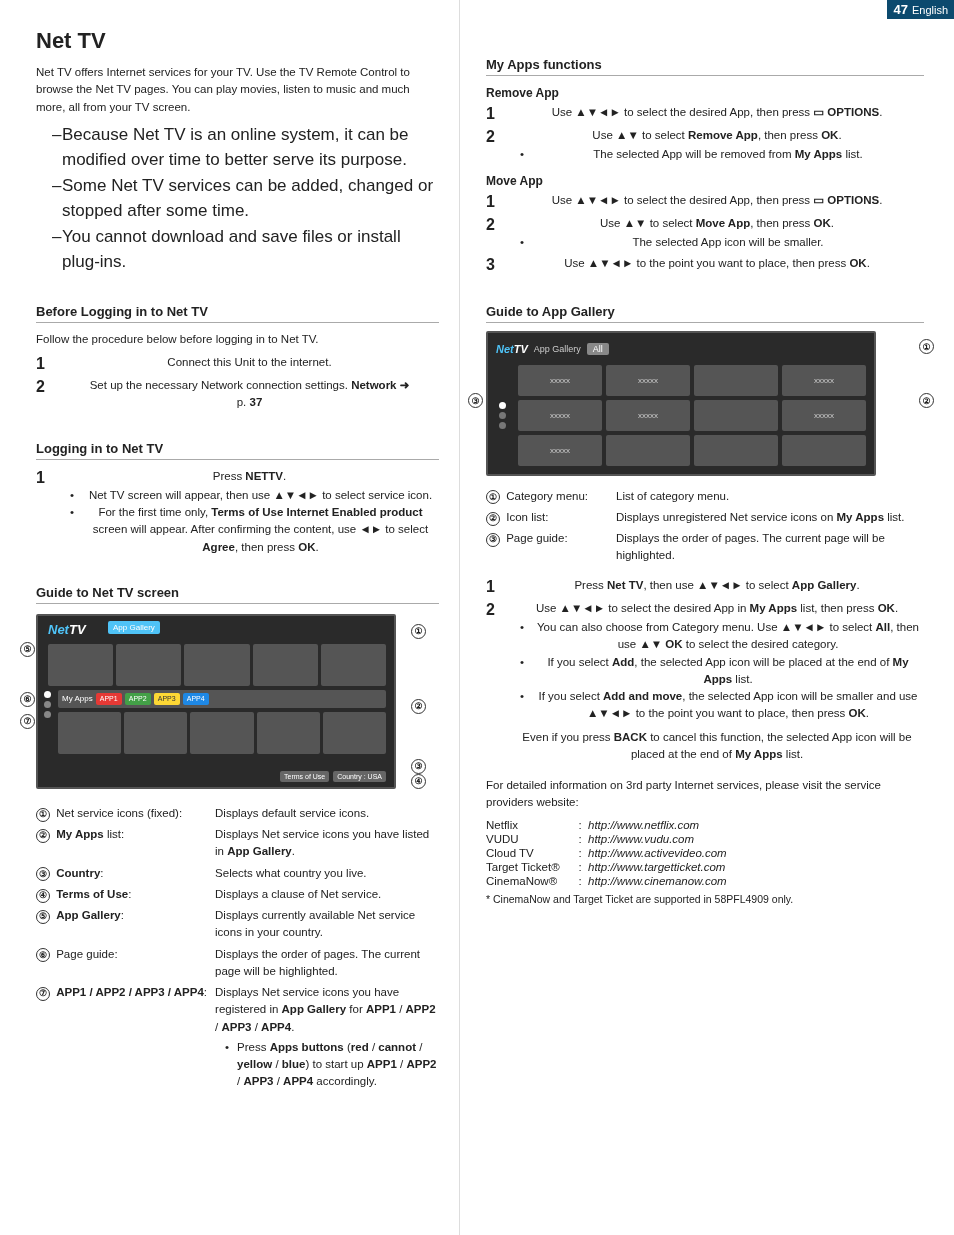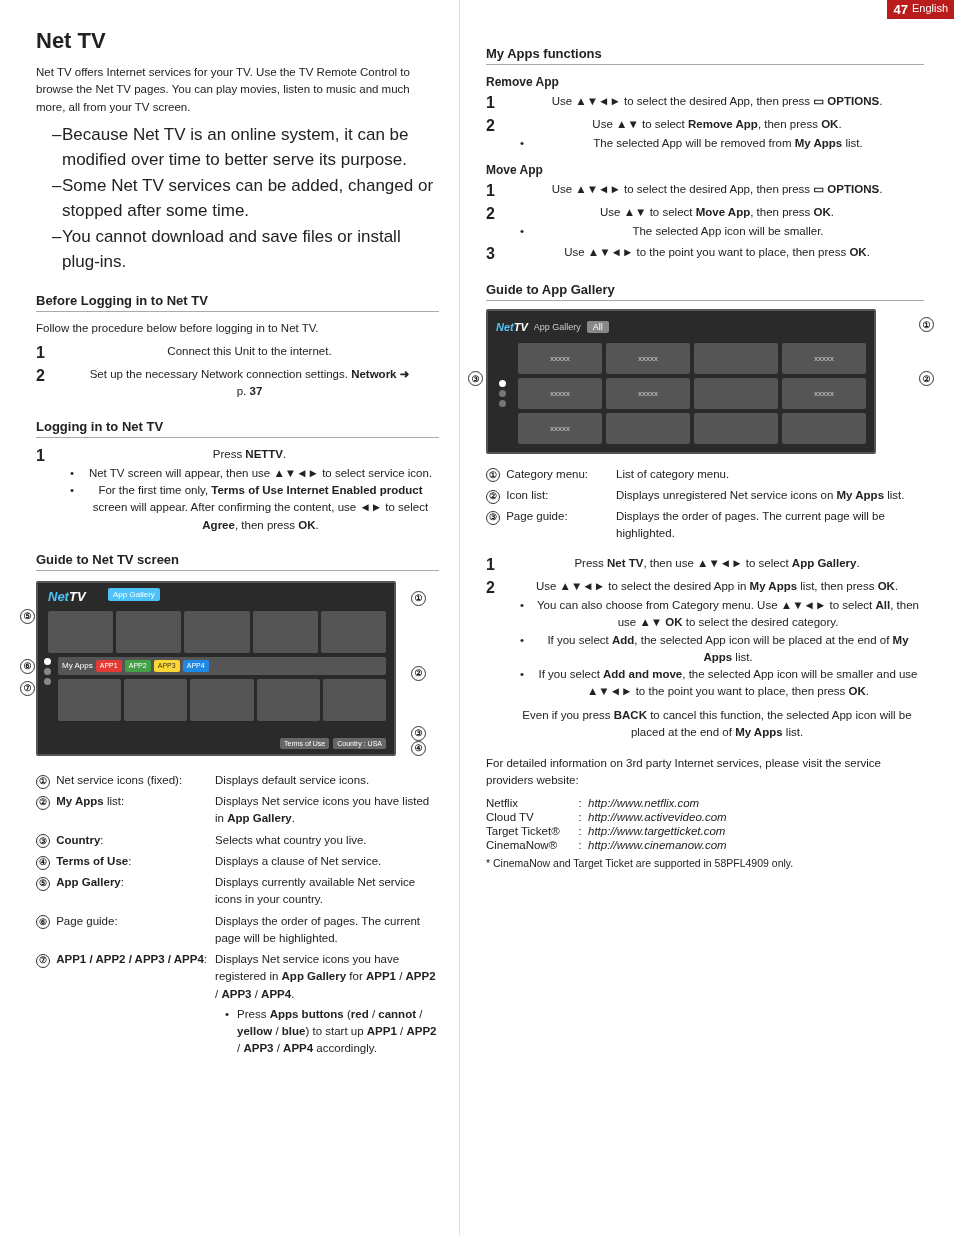--- a/index.html
+++ b/index.html
@@ -14,25 +14,26 @@
     .page-container {
       display: flex;
       width: 954px;
       min-height: 1235px;
       padding: 0;
       position: relative;
     }
     .page-number-bar {
       position: absolute;
       top: 0; right: 0;
-      background: #b91c1c;
+      background: #0c4a6e;
       color: #fff;
       font-size: 11px;
       padding: 2px 6px;
       display: flex;
+      align-items: center;
       gap: 4px;
     }
     .page-number {
       font-size: 13px;
       font-weight: bold;
     }
     .left-col {
       width: 460px;
       padding: 28px 20px 20px 36px;
       border-right: 1px solid #ddd;
@@ -45,21 +46,21 @@
       font-size: 22px;
       font-weight: bold;
       margin-bottom: 10px;
     }
     h2 {
       font-size: 13px;
       font-weight: bold;
       border-bottom: 1px solid #aaa;
       padding-bottom: 3px;
       margin-bottom: 8px;
-      margin-top: 18px;
+      margin-top: 29px;
     }
     h3 {
       font-size: 12px;
       font-weight: bold;
       margin-top: 10px;
       margin-bottom: 4px;
     }
     p {
       font-size: 11.5px;
       line-height: 1.5;
@@ -578,20 +579,25 @@
     <p>For detailed information on 3rd party Internet services, please visit the service providers website:</p>
 
     <table class="info-table">
       <tbody>
         <tr>
           <td>Netflix</td>
           <td>:</td>
           <td><span class="italic">http://www.netflix.com</span></td>
         </tr>
         <tr>
+          <td>VUDU</td>
+          <td>:</td>
+          <td><span class="italic">http://www.vudu.com</span></td>
+        </tr>
+        <tr>
           <td>Cloud TV</td>
           <td>:</td>
           <td><span class="italic">http://www.activevideo.com</span></td>
         </tr>
         <tr>
           <td>Target Ticket®</td>
           <td>:</td>
           <td><span class="italic">http://www.targetticket.com</span></td>
         </tr>
         <tr>

